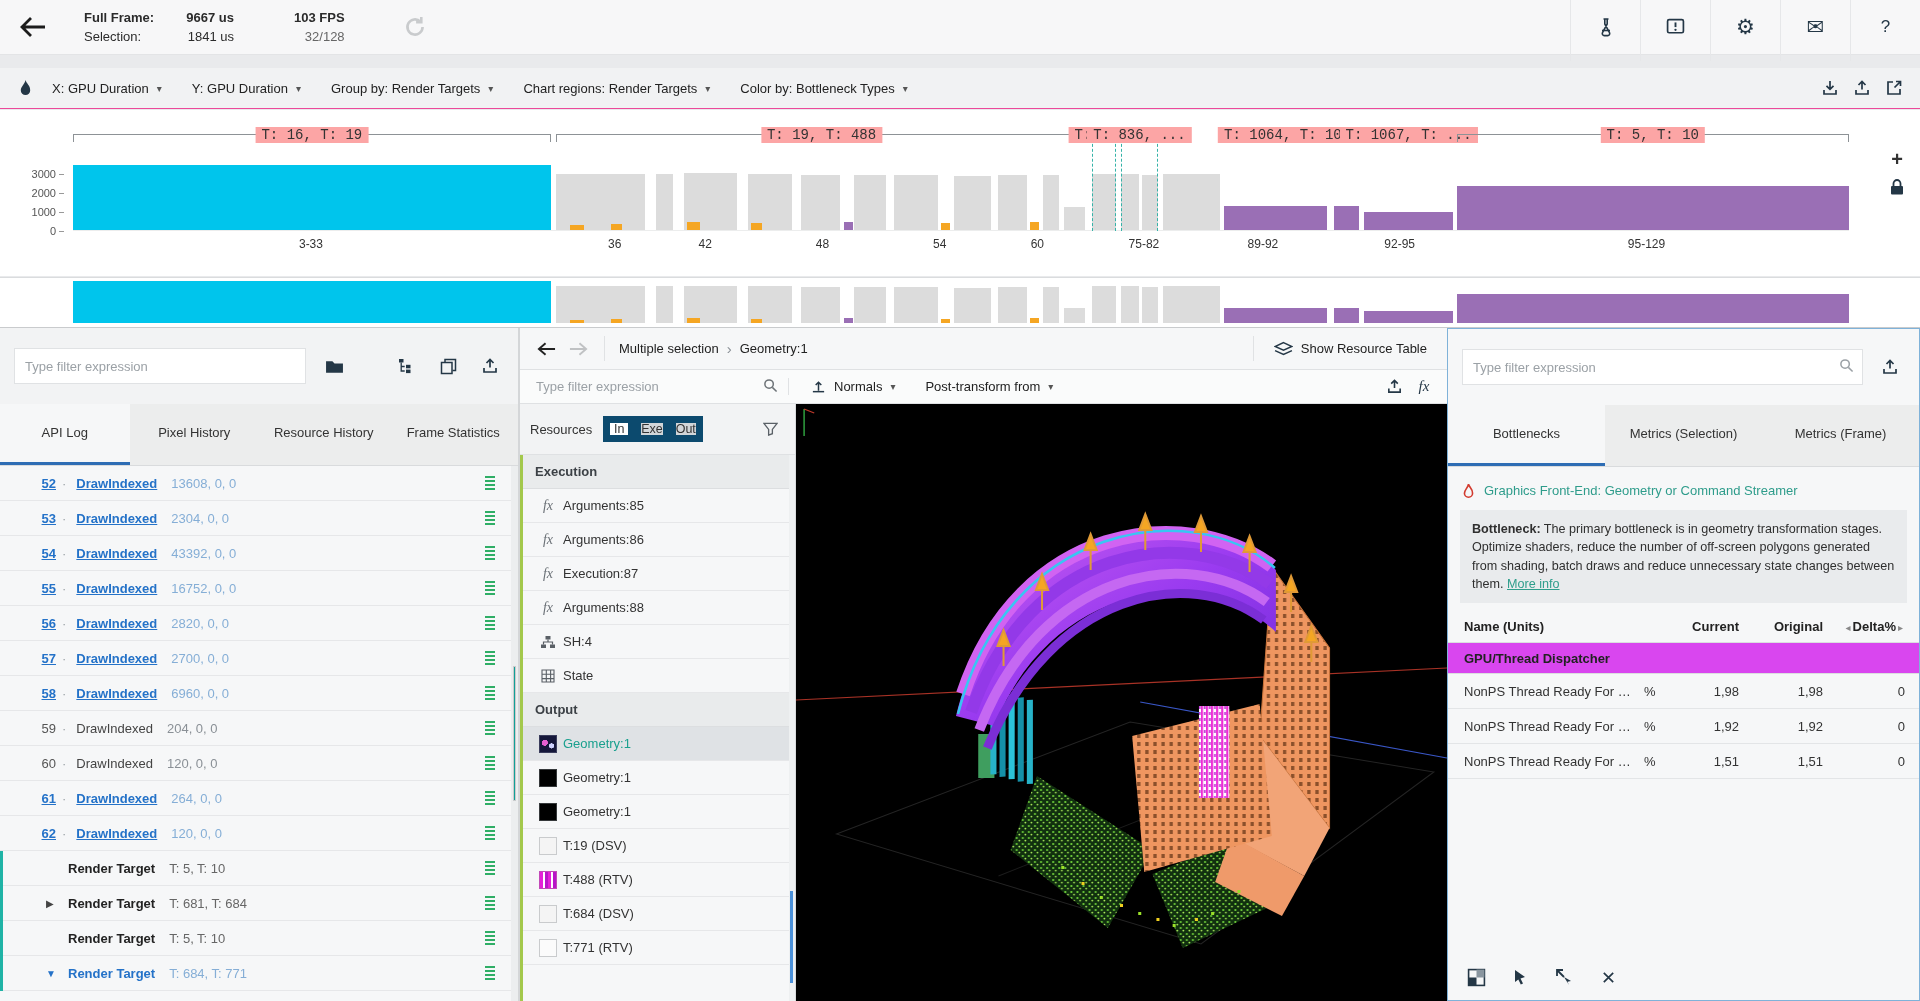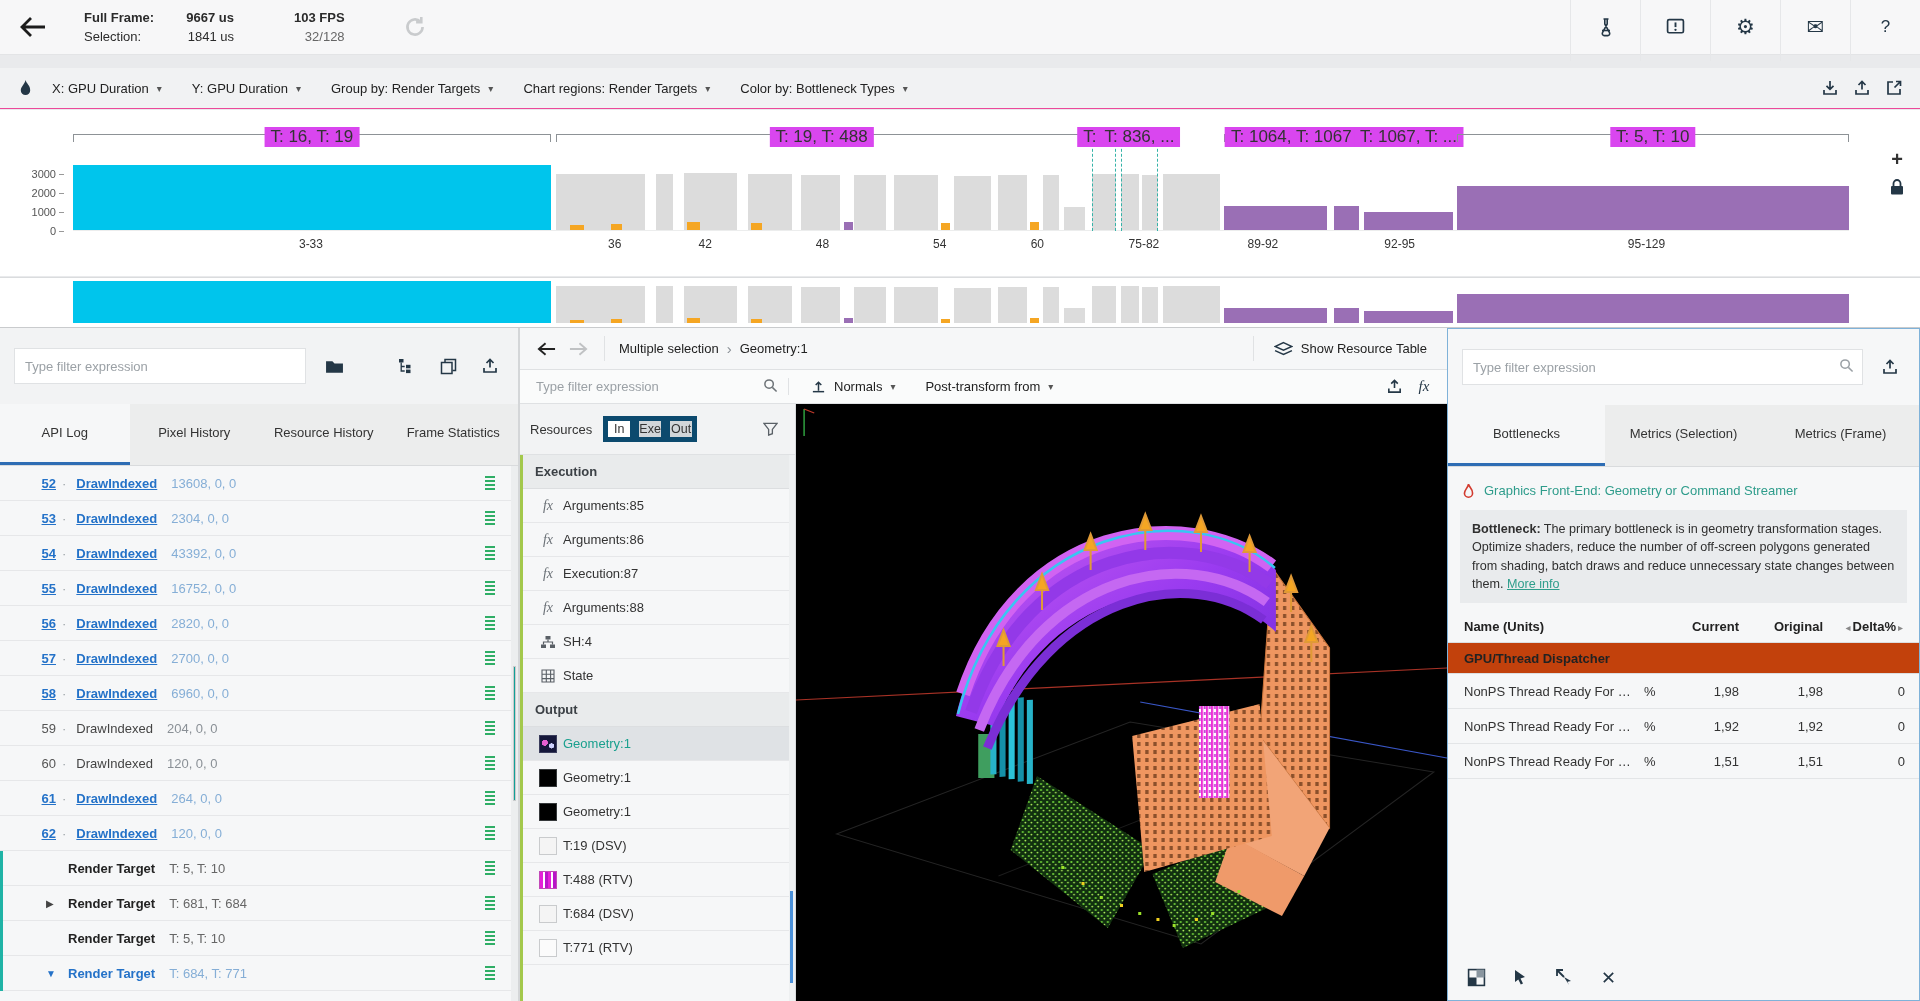--- a/index.html
+++ b/index.html
@@ -35,22 +35,22 @@
 
   
   .chart-section { position:absolute; left:0; top:110px; width:1920px; height:166px; background:#fff; }
   .y-axis { position:absolute; left:0; top:0; width:66px; height:121px; }
   .ytick { position:absolute; right:2px; width:60px; text-align:right; font-size:11px; color:#555; }
   .ytick::after { content:""; display:inline-block; width:5px; height:1px; background:#999; margin:0 0 3px 3px; }
   .plot { position:absolute; left:73px; right:71px; top:0; height:121px; border-bottom:1px solid #eceded; }
   .bar { position:absolute; bottom:0; }
   .regions { position:absolute; left:73px; right:71px; top:0; height:121px; pointer-events:none; z-index:3; }
   .region-bracket { position:absolute; top:24px; height:8px; border:1px solid #8d9296; border-bottom:none; }
-  .region-label { position:absolute; left:50%; top:-8px; transform:translateX(-50%); background:#d946ef;
-    padding:0 6px; font-size:17px; color:#333; white-space:nowrap; }
+  .region-label { position:absolute; left:50%; top:-8px; transform:translateX(-50%); background:#fca5a5;
+    padding:0 6px; font-size:14px; color:#333; white-space:nowrap;font-family:Liberation Mono, monospace; }
   .region-guide { position:absolute; top:24px; height:97px; border-left:1px dashed #35b3a8; border-right:1px dashed #35b3a8; }
   .x-axis { position:absolute; left:73px; right:71px; top:127px; height:20px; }
   .xtick { position:absolute; transform:translateX(-50%); font-size:12px; color:#333; white-space:nowrap; }
   .chart-side { position:absolute; right:6px; top:38px; width:34px; display:flex; flex-direction:column; align-items:center; gap:8px; }
   .plus-btn { font-size:20px; font-weight:bold; color:#333; height:22px; }
 
   
   .minimap { position:absolute; left:0; top:277px; width:1920px; height:51px; background:#fff;
     border-top:1px solid #dadcde; border-bottom:1px solid #c9cbcd; }
   .mini-plot { position:absolute; left:73px; right:71px; top:3px; bottom:4px; }
@@ -106,21 +106,21 @@
   .center-toolbar { height:34px; display:flex; align-items:center; background:#fafbfb; border-bottom:1px solid #dfe1e3; padding:0 8px; }
   .ct-filter { width:250px; display:flex; align-items:center; height:28px; }
   .ct-filter input { border:none; outline:none; background:transparent; flex:1; font-size:13px; color:#333; padding:0 8px; font-family:inherit; }
   .ct-filter input::placeholder { color:#9ba1a6; }
   .fx-btn i { font-family:"Liberation Serif","DejaVu Serif",serif; font-style:italic; font-size:15px; color:#243746; }
   .center-body { flex:1; display:flex; min-height:0; }
   .resource-col { position:relative; width:276px; border-right:1px solid #d9dbdd; background:#f6f7f8; overflow:hidden; }
   .resource-bar { height:51px; display:flex; align-items:center; padding:0 10px; background:#f2f3f4; border-bottom:1px solid #dfe1e3; }
   .res-title { font-size:13px; color:#333; margin-right:12px; }
   .toggles { display:flex; }
-  .toggle { min-width:32px; height:26px; border:5px solid #0c4a6e; margin-left:-1px; display:flex; align-items:center; justify-content:center;
+  .toggle { min-width:32px; height:26px; border:7px solid #0c4a6e; margin-left:-1px; display:flex; align-items:center; justify-content:center;
     font-size:12.5px; color:#333; background:#fff; cursor:pointer; }
   .toggle.on { background:#d2d6d9; }
   .resource-list { position:absolute; left:0; top:51px; right:6px; bottom:0; border-left:3px solid #a3c84c; overflow:hidden; }
   .res-header { height:34px; display:flex; align-items:center; padding-left:12px; background:#e9ebec; color:#3c4146; font-weight:bold; border-bottom:1px solid #dcdee0; }
   .res-row { height:34px; display:flex; align-items:center; padding-left:10px; background:#f6f7f8; border-bottom:1px solid #e6e7e9; cursor:pointer; }
   .res-row .ric { width:30px; display:flex; justify-content:center; align-items:center; }
   .res-row .rlabel { color:#333; }
   .res-row.selected { background:#dfe2e5; }
   .res-row.selected .rlabel { color:#1aa08e; }
   .fxic { font-family:"Liberation Serif","DejaVu Serif",serif; font-style:italic; font-size:14px; color:#6a7076; }
@@ -143,21 +143,21 @@
   .bn-desc { margin:2px 12px 0 12px; background:#e9ebed; padding:10px 12px; font-size:12.6px; color:#2f2f2f; line-height:1.45; }
   .bn-desc b { font-weight:bold; }
   .more-info { color:#2f9e8c; text-decoration:underline; cursor:pointer; }
   .mtable { margin-top:16px; }
   .mhead { display:flex; align-items:center; padding:0 14px 8px 16px; font-weight:bold; color:#222; }
   .mname { flex:1; }
   .mcur { width:78px; text-align:right; }
   .morig { width:84px; text-align:right; }
   .mdelta { width:82px; text-align:right; }
   .mdelta i { font-style:normal; color:#888; font-size:10px; margin:0 2px; }
-  .mgroup { height:32px; line-height:32px; background:#c2410c; border-top:1px solid #dcdee0; border-bottom:1px solid #dcdee0;
+  .mgroup { height:32px; line-height:32px; background:#d946ef; border-top:1px solid #dcdee0; border-bottom:1px solid #dcdee0;
     font-weight:bold; color:#222; padding-left:16px; cursor:pointer; }
   .mrow { display:flex; align-items:center; height:35px; padding:0 14px 0 16px; border-bottom:1px solid #e3e5e7; color:#333; cursor:pointer; }
   .mrow .nm { max-width:172px; overflow:hidden; white-space:nowrap; text-overflow:ellipsis; }
   .mrow .un { width:28px; margin-left:8px; }
   .bn-footer { position:absolute; left:16px; bottom:12px; display:flex; gap:20px; }
   .bn-footer button { width:24px; height:22px; }
 </style>
 </head>
 <body>
 

